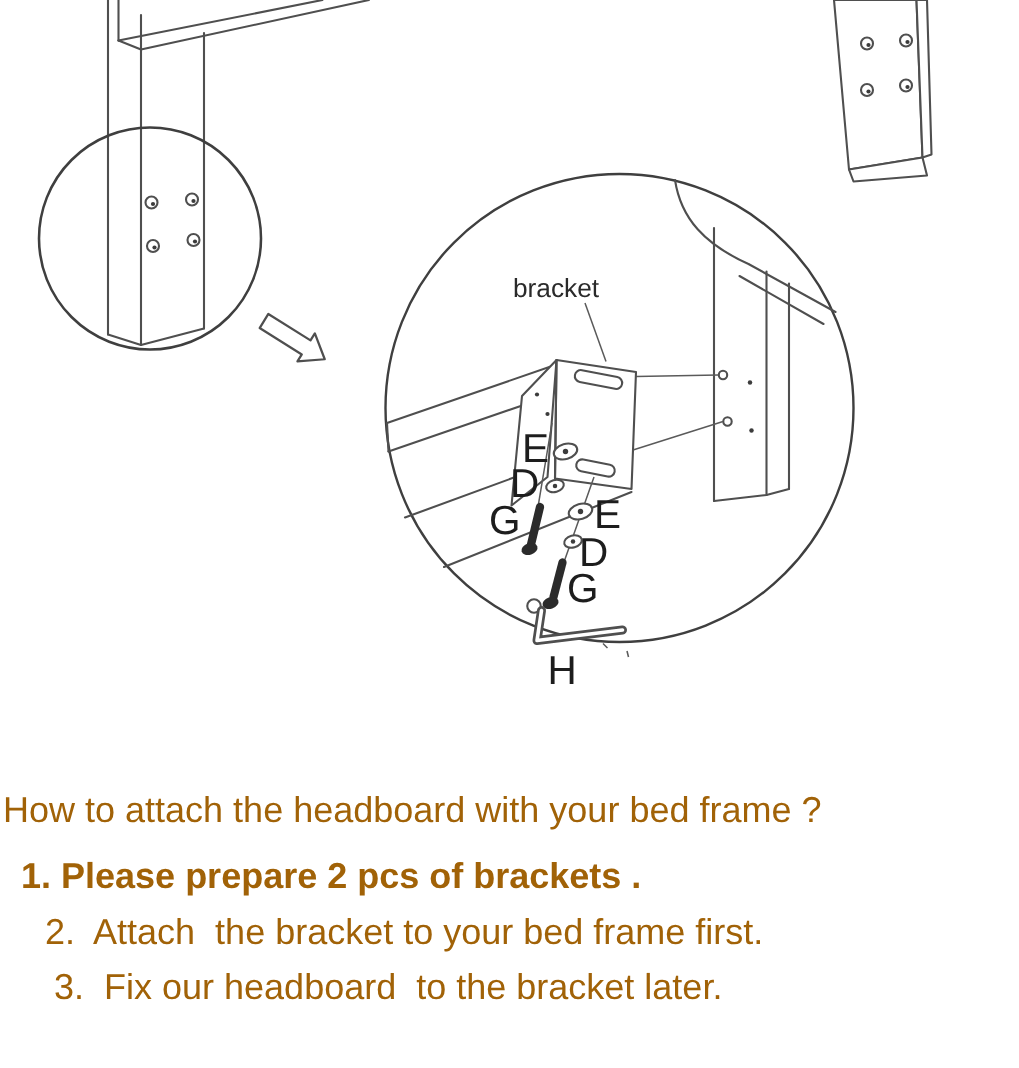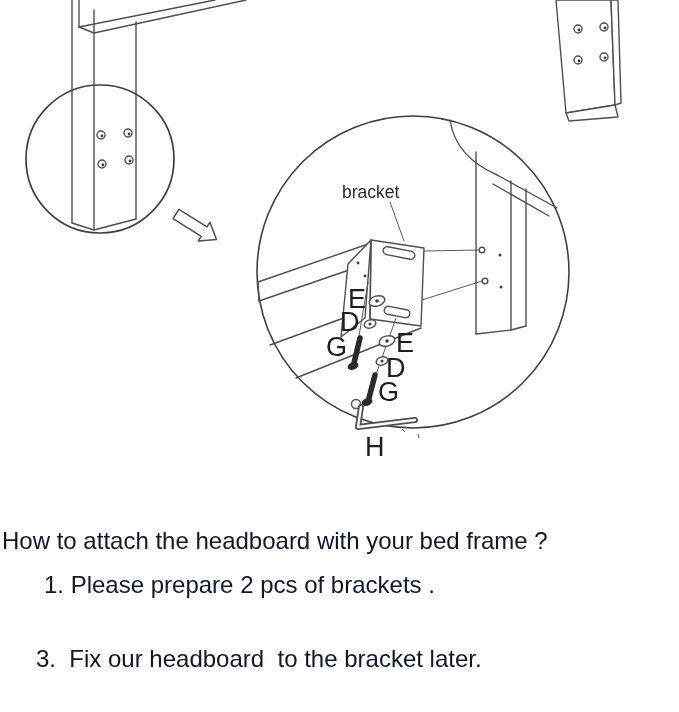--- a/index.html
+++ b/index.html
@@ -6,23 +6,23 @@
   #page{position:relative;width:679px;height:700px;background:#ffffff;overflow:hidden;
         font-family:"Liberation Sans", sans-serif;}
   #figure-svg{position:absolute;left:0;top:0;width:679px;height:500px;}
   .ln{stroke:#4f4f4f;stroke-width:1.4;fill:none;stroke-linecap:round;stroke-linejoin:round;}
   .lnthin{stroke:#5a5a5a;stroke-width:1;fill:none;}
   .whiteface{fill:#ffffff;stroke:#4f4f4f;stroke-width:1.4;stroke-linejoin:round;}
   .holedot{fill:#3c3c3c;stroke:none;}
   .blackpart{fill:#2b2b2b;stroke:none;}
   .partlabel{font-family:"Liberation Sans",sans-serif;font-size:27px;fill:#1d1d1d;}
   .bracketlabel{font-family:"Liberation Sans",sans-serif;font-size:17.5px;fill:#2a2a2a;}
-  .instr{position:absolute;color:#0f172a;font-size:24px;line-height:28px;white-space:pre;}
+  .instr{position:absolute;color:#a16207;font-size:24px;line-height:28px;white-space:pre;}
   .heading{left:2px;top:527px;}
-  .step1{left:44px;top:571px;}
+  .step1{left:14px;top:571px;font-weight:bold;}
   .step2{left:30px;top:608px;}
   .step3{left:36px;top:645px;}
   .footer{left:1px;top:680px;}
 </style>
 </head>
 <body>
 
 <div id="page">
 
   <svg id="figure-svg" viewBox="0 0 679 500">
@@ -139,14 +139,15 @@
     <text class="partlabel" x="340" y="331">D</text>
     <text class="partlabel" x="326" y="356">G</text>
     <text class="partlabel" x="396" y="352">E</text>
     <text class="partlabel" x="386" y="377">D</text>
     <text class="partlabel" x="378" y="401">G</text>
     <text class="partlabel" x="365" y="456">H</text>
   </svg>
 
   <div class="instr heading">How to attach the headboard with your bed frame ?</div>
   <div class="instr step1">1. Please prepare 2 pcs of brackets .</div>
+  <div class="instr step2">2.  Attach  the bracket to your bed frame first.</div>
   <div class="instr step3">3.  Fix our headboard  to the bracket later.</div>
 </div>
 
 </body></html>

